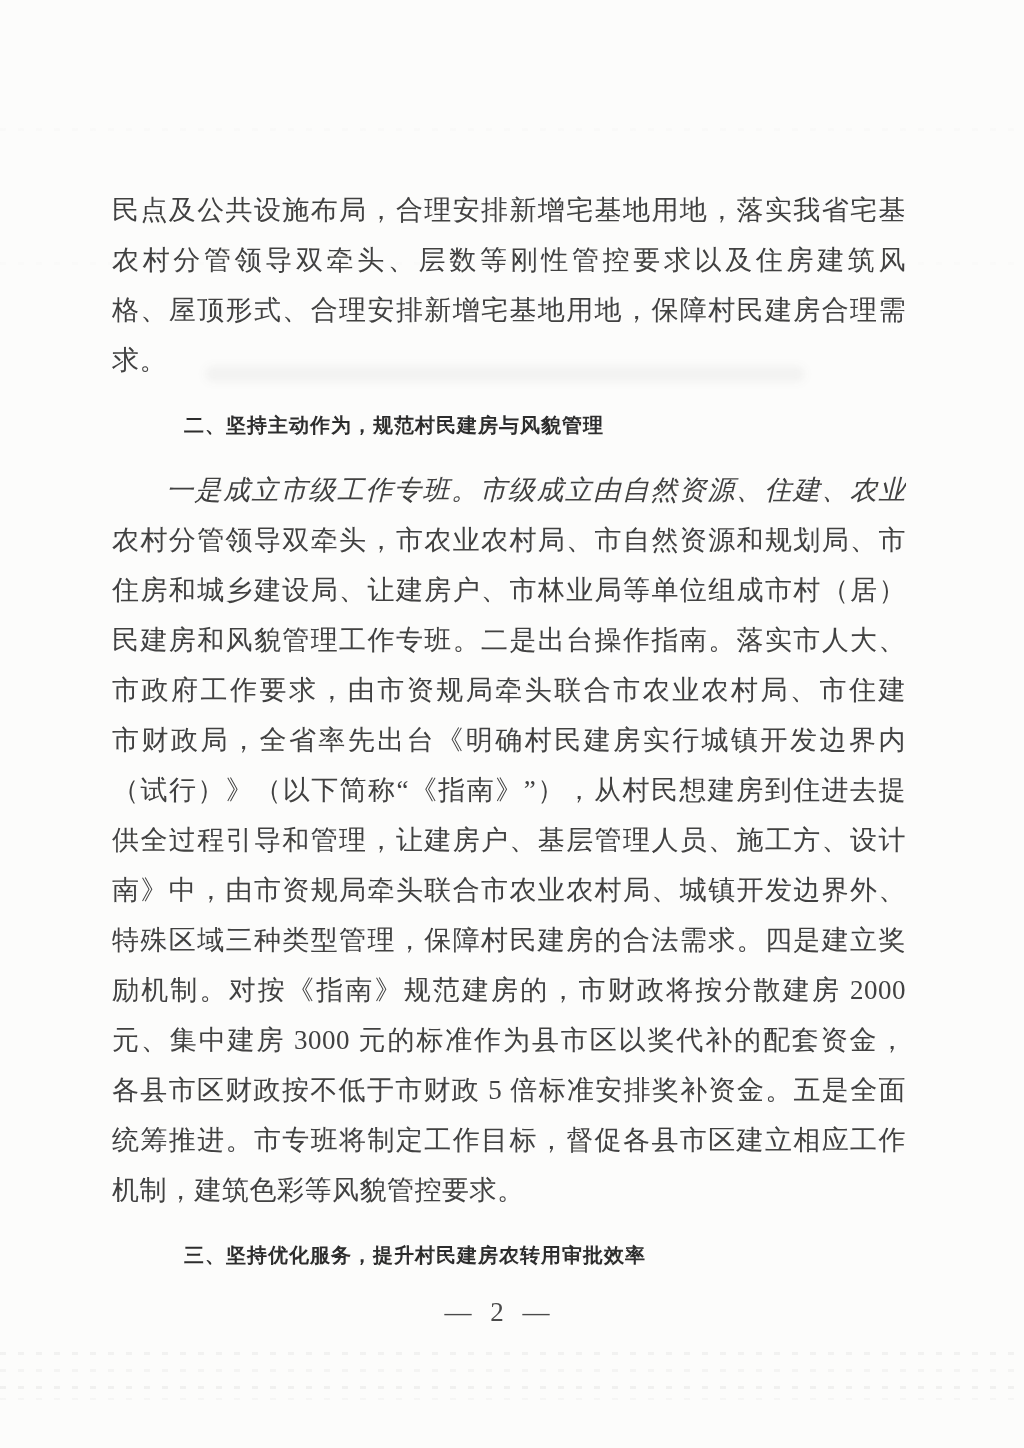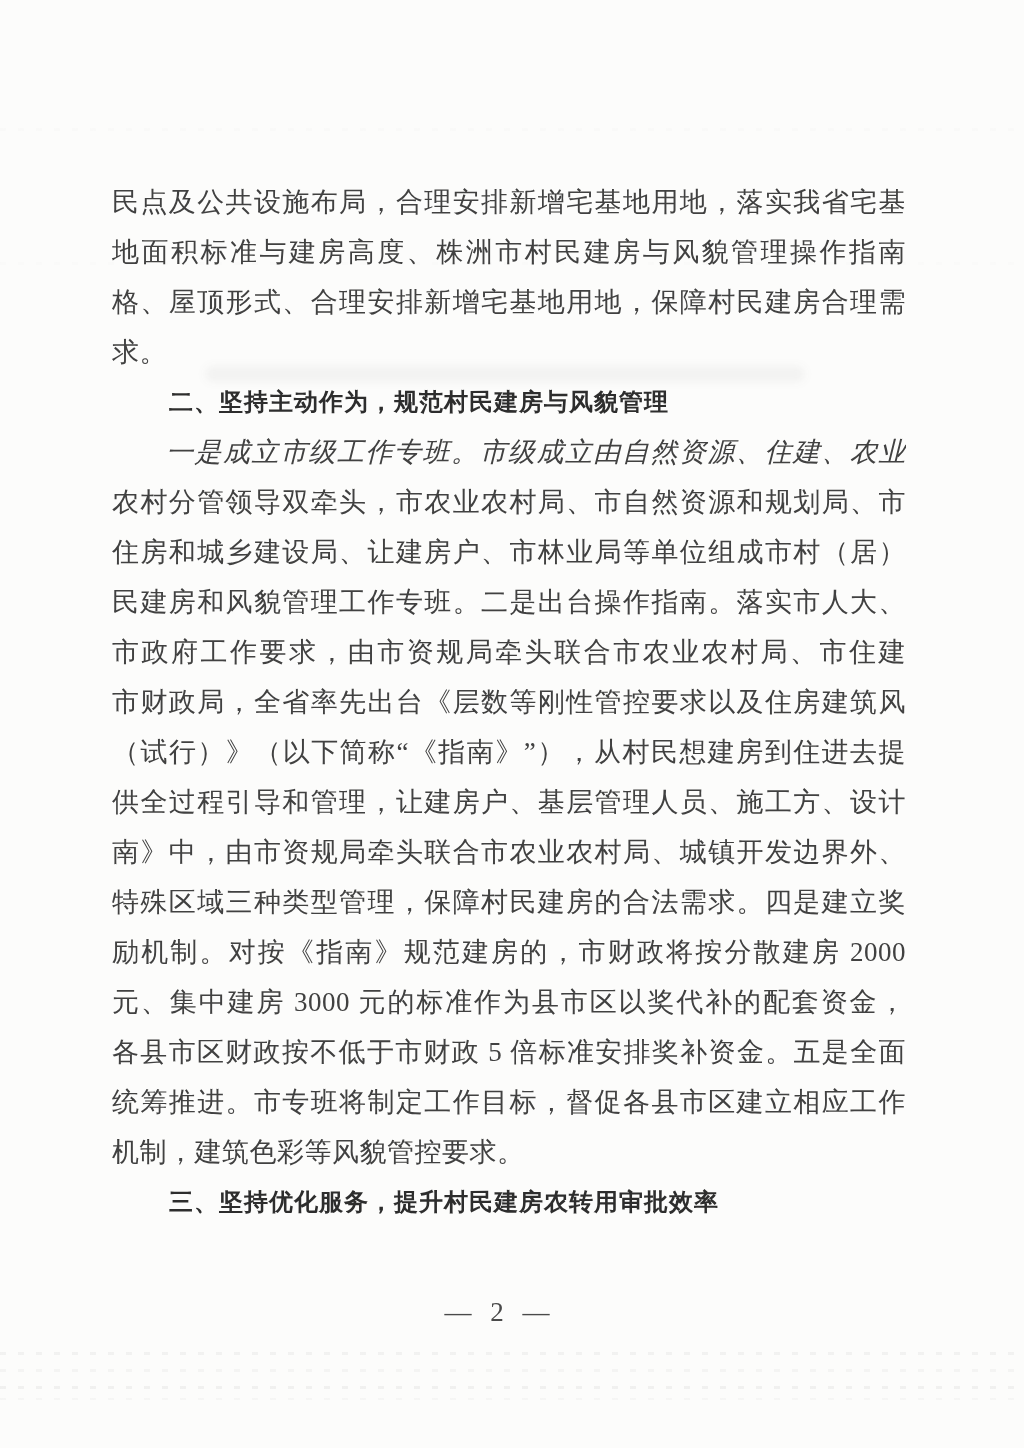--- a/index.html
+++ b/index.html
@@ -42,21 +42,21 @@
     filter: blur(4px);
     border-radius: 8px;
   }
   .noise-b1 { top: 1352px; }
   .noise-b2 { top: 1369px; opacity: 0.28; }
   .noise-b3 { top: 1386px; opacity: 0.40; }
   .noise-b4 { top: 1398px; height: 2px; opacity: 0.22; }
 
   .body-text {
     position: absolute;
-    top: 177px;
+    top: 185px;
     left: 112px;
     width: 794px;
     font-size: 27px;
     line-height: 50px;
     letter-spacing: 0.5px;
   }
   .line {
     text-align: justify;
     text-align-last: justify;
     white-space: normal;
@@ -64,25 +64,25 @@
     height: 50px;
   }
   .line-last {
     text-align-last: left;
   }
   .indent {
     padding-left: 54px;
     font-style: italic;
   }
   .section-heading {
-    margin: 0;
+    margin: 15px;
     padding-left: 57px;
     font-family: "Liberation Sans", "DejaVu Sans", sans-serif;
     font-weight: 700;
-    font-size: 24px;
+    font-size: 20px;
     line-height: 50px;
     height: 50px;
     color: #2d2d2d;
     letter-spacing: 1px;
     text-align: left;
   }
   .page-number {
     position: absolute;
     top: 1292px;
     left: 0;
@@ -100,34 +100,34 @@
 <div class="page">
 
   <div class="noise-band noise-top"></div>
   <div class="noise-band noise-mid"></div>
   <div class="smudge"></div>
 
   <div class="body-text">
 
     <div>
         <div class="line">民点及公共设施布局，合理安排新增宅基地用地，落实我省宅基</div>
-        <div class="line">地面积标准与建房高度、株洲市村民建房与风貌管理操作指南</div>
+        <div class="line">农村分管领导双牵头、层数等刚性管控要求以及住房建筑风</div>
         <div class="line">格、屋顶形式、合理安排新增宅基地用地，保障村民建房合理需</div>
         <div class="line line-last">求。</div>
       </div>
 
     <h2 class="section-heading">二、坚持主动作为，规范村民建房与风貌管理</h2>
 
     <div>
         <div class="line indent">一是成立市级工作专班。市级成立由自然资源、住建、农业</div>
         <div class="line">农村分管领导双牵头，市农业农村局、市自然资源和规划局、市</div>
         <div class="line">住房和城乡建设局、让建房户、市林业局等单位组成市村（居）</div>
         <div class="line">民建房和风貌管理工作专班。二是出台操作指南。落实市人大、</div>
         <div class="line">市政府工作要求，由市资规局牵头联合市农业农村局、市住建局、</div>
-        <div class="line">市财政局，全省率先出台《层数等刚性管控要求以及住房建筑风</div>
+        <div class="line">市财政局，全省率先出台《明确村民建房实行城镇开发边界内</div>
         <div class="line">（试行）》（以下简称“《指南》”），从村民想建房到住进去提</div>
         <div class="line">供全过程引导和管理，让建房户、基层管理人员、施工方、设计</div>
         <div class="line">南》中，由市资规局牵头联合市农业农村局、城镇开发边界外、</div>
         <div class="line">特殊区域三种类型管理，保障村民建房的合法需求。四是建立奖</div>
         <div class="line">励机制。对按《指南》规范建房的，市财政将按分散建房 2000</div>
         <div class="line">元、集中建房 3000 元的标准作为县市区以奖代补的配套资金，</div>
         <div class="line">各县市区财政按不低于市财政 5 倍标准安排奖补资金。五是全面</div>
         <div class="line">统筹推进。市专班将制定工作目标，督促各县市区建立相应工作</div>
         <div class="line line-last">机制，建筑色彩等风貌管控要求。</div>
       </div>

